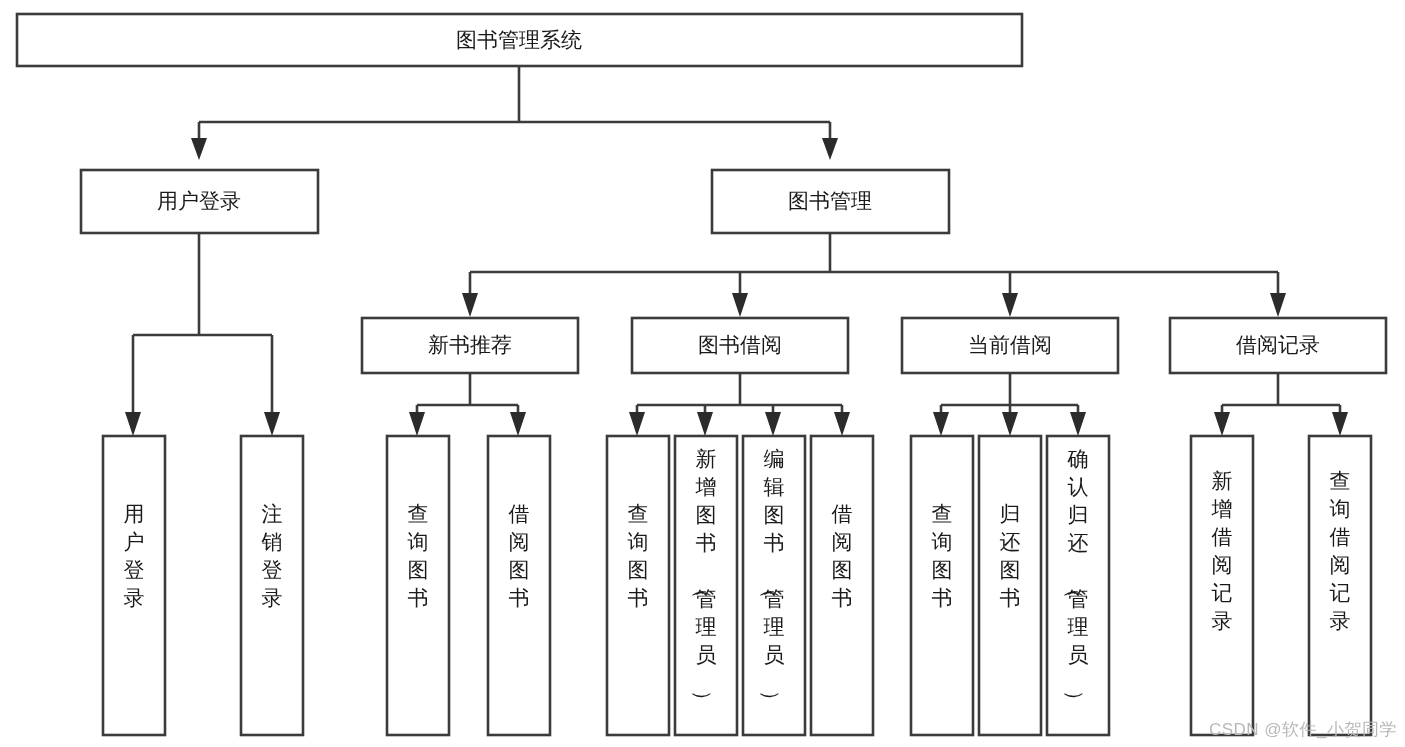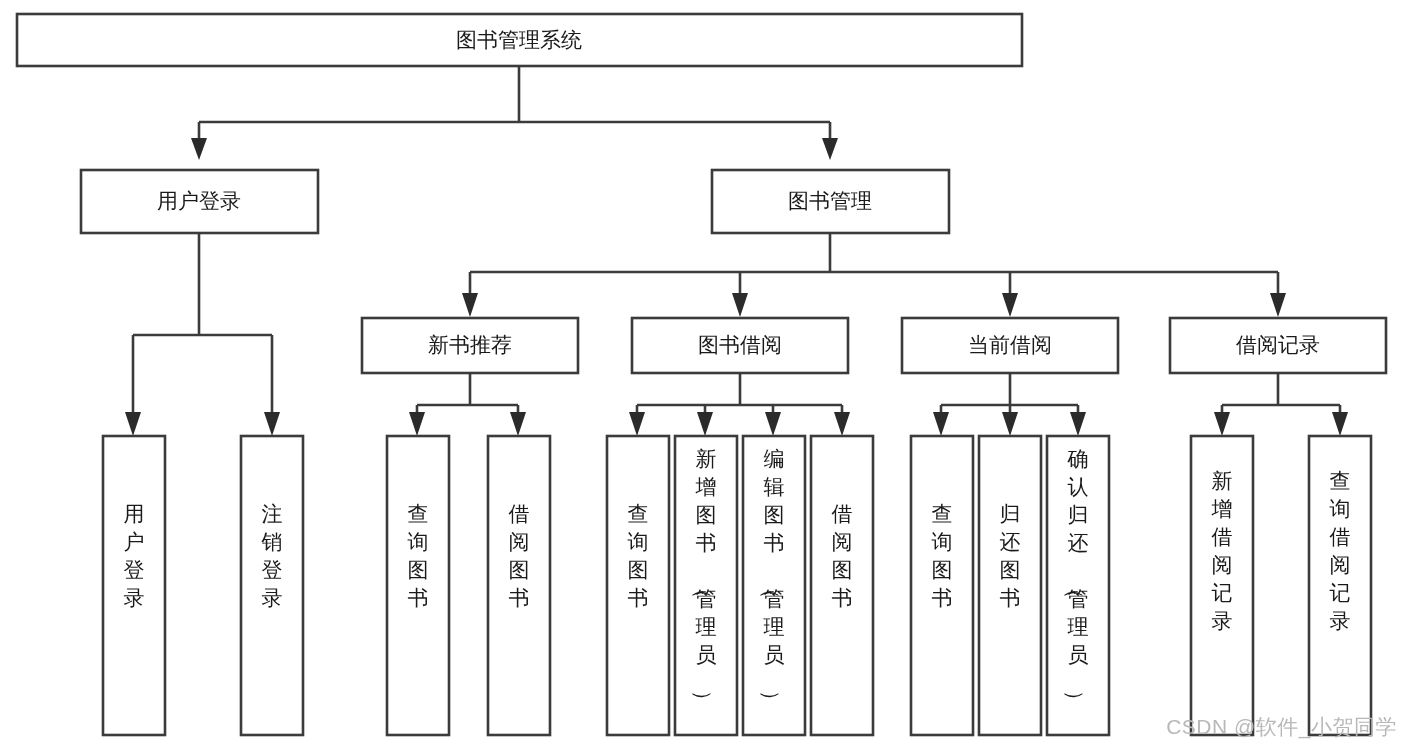--- a/index.html
+++ b/index.html
@@ -52,21 +52,21 @@
     font-family: "Liberation Sans", "DejaVu Sans", sans-serif;
     font-size: 21px;
     fill: #1a1a1a;
     text-anchor: middle;
   }
   .watermark {
     position: absolute;
     right: 8px;
     bottom: 6px;
     font-family: "Liberation Sans", "DejaVu Sans", sans-serif;
-    font-size: 21px;
+    font-size: 17px;
     color: #b8b8b8;
     white-space: nowrap;
     letter-spacing: 0.5px;
   }
 </style>
 </head>
 <body>
 
 <div id="diagram-root">
 

